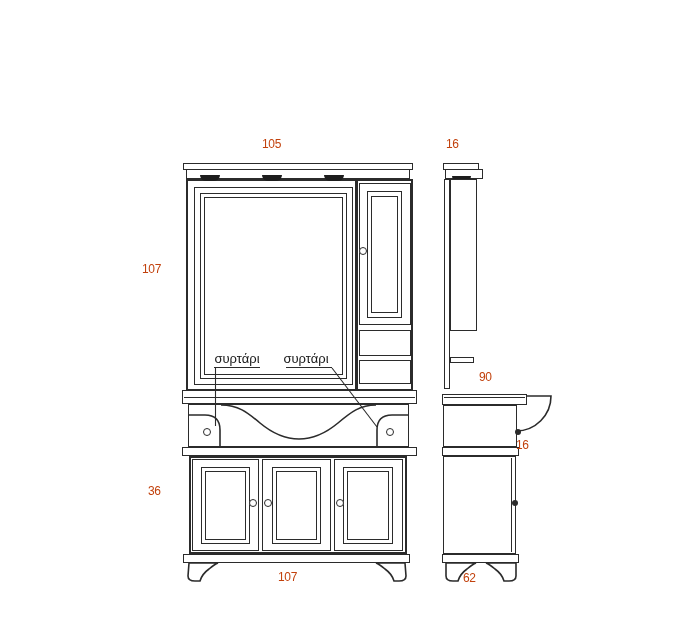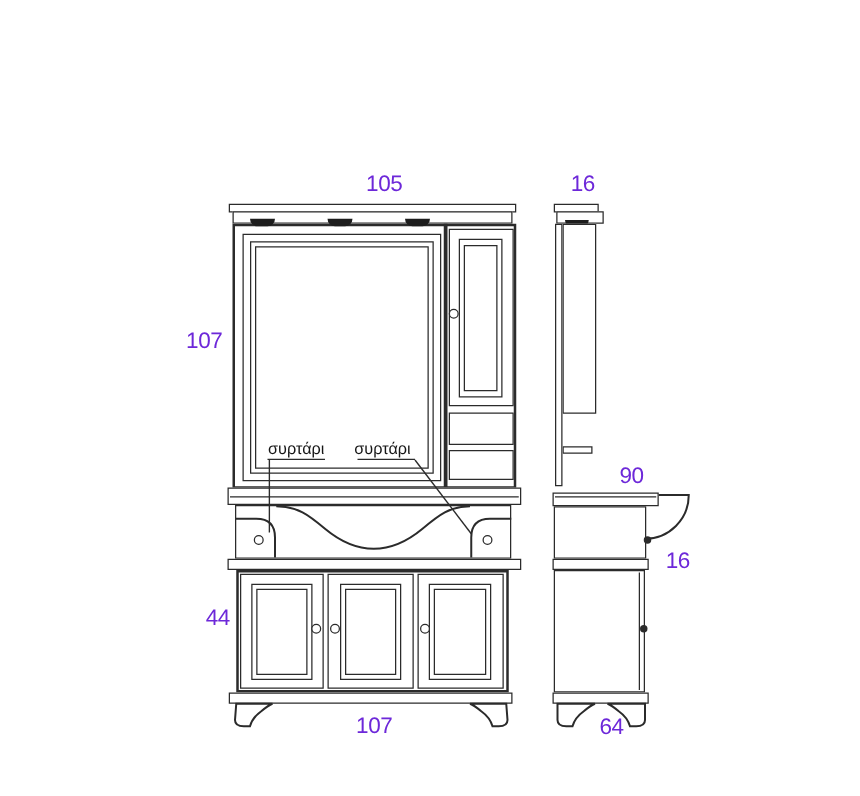--- a/index.html
+++ b/index.html
@@ -5,21 +5,21 @@
   html,body{margin:0;padding:0;background:#fff;}
   #canvas{
     position:relative;width:688px;height:637px;background:#ffffff;overflow:hidden;
     font-family:"Liberation Sans",sans-serif;
     --ln:#2b2b2b;
   }
   .box{position:absolute;border:1.5px solid var(--ln);background:#fff;box-sizing:border-box;}
   .b2{border-width:2px;}
   .b1{border-width:1px;}
   .fill{position:absolute;background:var(--ln);}
-  .dim{position:absolute;font-size:18px;line-height:1;color:#6d28d9;text-align:right;letter-spacing:-0.3px;}
+  .dim{position:absolute;font-size:12px;line-height:1;color:#c2410c;text-align:left;letter-spacing:-0.3px;}
   .lbl{position:absolute;font-size:13px;line-height:1;color:#161616;text-align:center;}
   .knob{position:absolute;width:8px;height:8px;border:1.5px solid var(--ln);border-radius:50%;background:#fff;box-sizing:border-box;}
   .dot{position:absolute;width:6px;height:6px;background:var(--ln);border-radius:50%;}
   .light{position:absolute;background:#1d1d1d;border-radius:0 0 8px 8px;}
   svg.overlay{position:absolute;left:0;top:0;pointer-events:none;}
 </style>
 </head>
 <body>
 
 <div id="canvas">
@@ -110,22 +110,22 @@
       <line x1="214" y1="367.5" x2="260" y2="367.5"></line>
       <line x1="215.5" y1="368" x2="215.5" y2="426"></line>
       <line x1="286" y1="367.5" x2="332" y2="367.5"></line>
       <line x1="332" y1="368" x2="377" y2="427"></line>
     </g>
   </svg>
 
   <div class="dim" style="left:262px;top:138px;width:60px;">105</div>
   <div class="dim" style="left:446px;top:138px;width:30px;">16</div>
   <div class="dim" style="left:142px;top:263px;width:36px;">107</div>
-  <div class="dim" style="left:148px;top:485px;width:36px;">44</div>
+  <div class="dim" style="left:148px;top:485px;width:36px;">36</div>
   <div class="dim" style="left:278px;top:571px;width:36px;">107</div>
   <div class="dim" style="left:479px;top:371px;width:36px;">90</div>
   <div class="dim" style="left:516px;top:439px;width:36px;">16</div>
-  <div class="dim" style="left:463px;top:572px;width:36px;">64</div>
+  <div class="dim" style="left:463px;top:572px;width:36px;">62</div>
 
   <div class="lbl" style="left:207px;top:352px;width:60px;">συρτάρι</div>
   <div class="lbl" style="left:276px;top:352px;width:60px;">συρτάρι</div>
 
 </div>
 
 </body></html>

